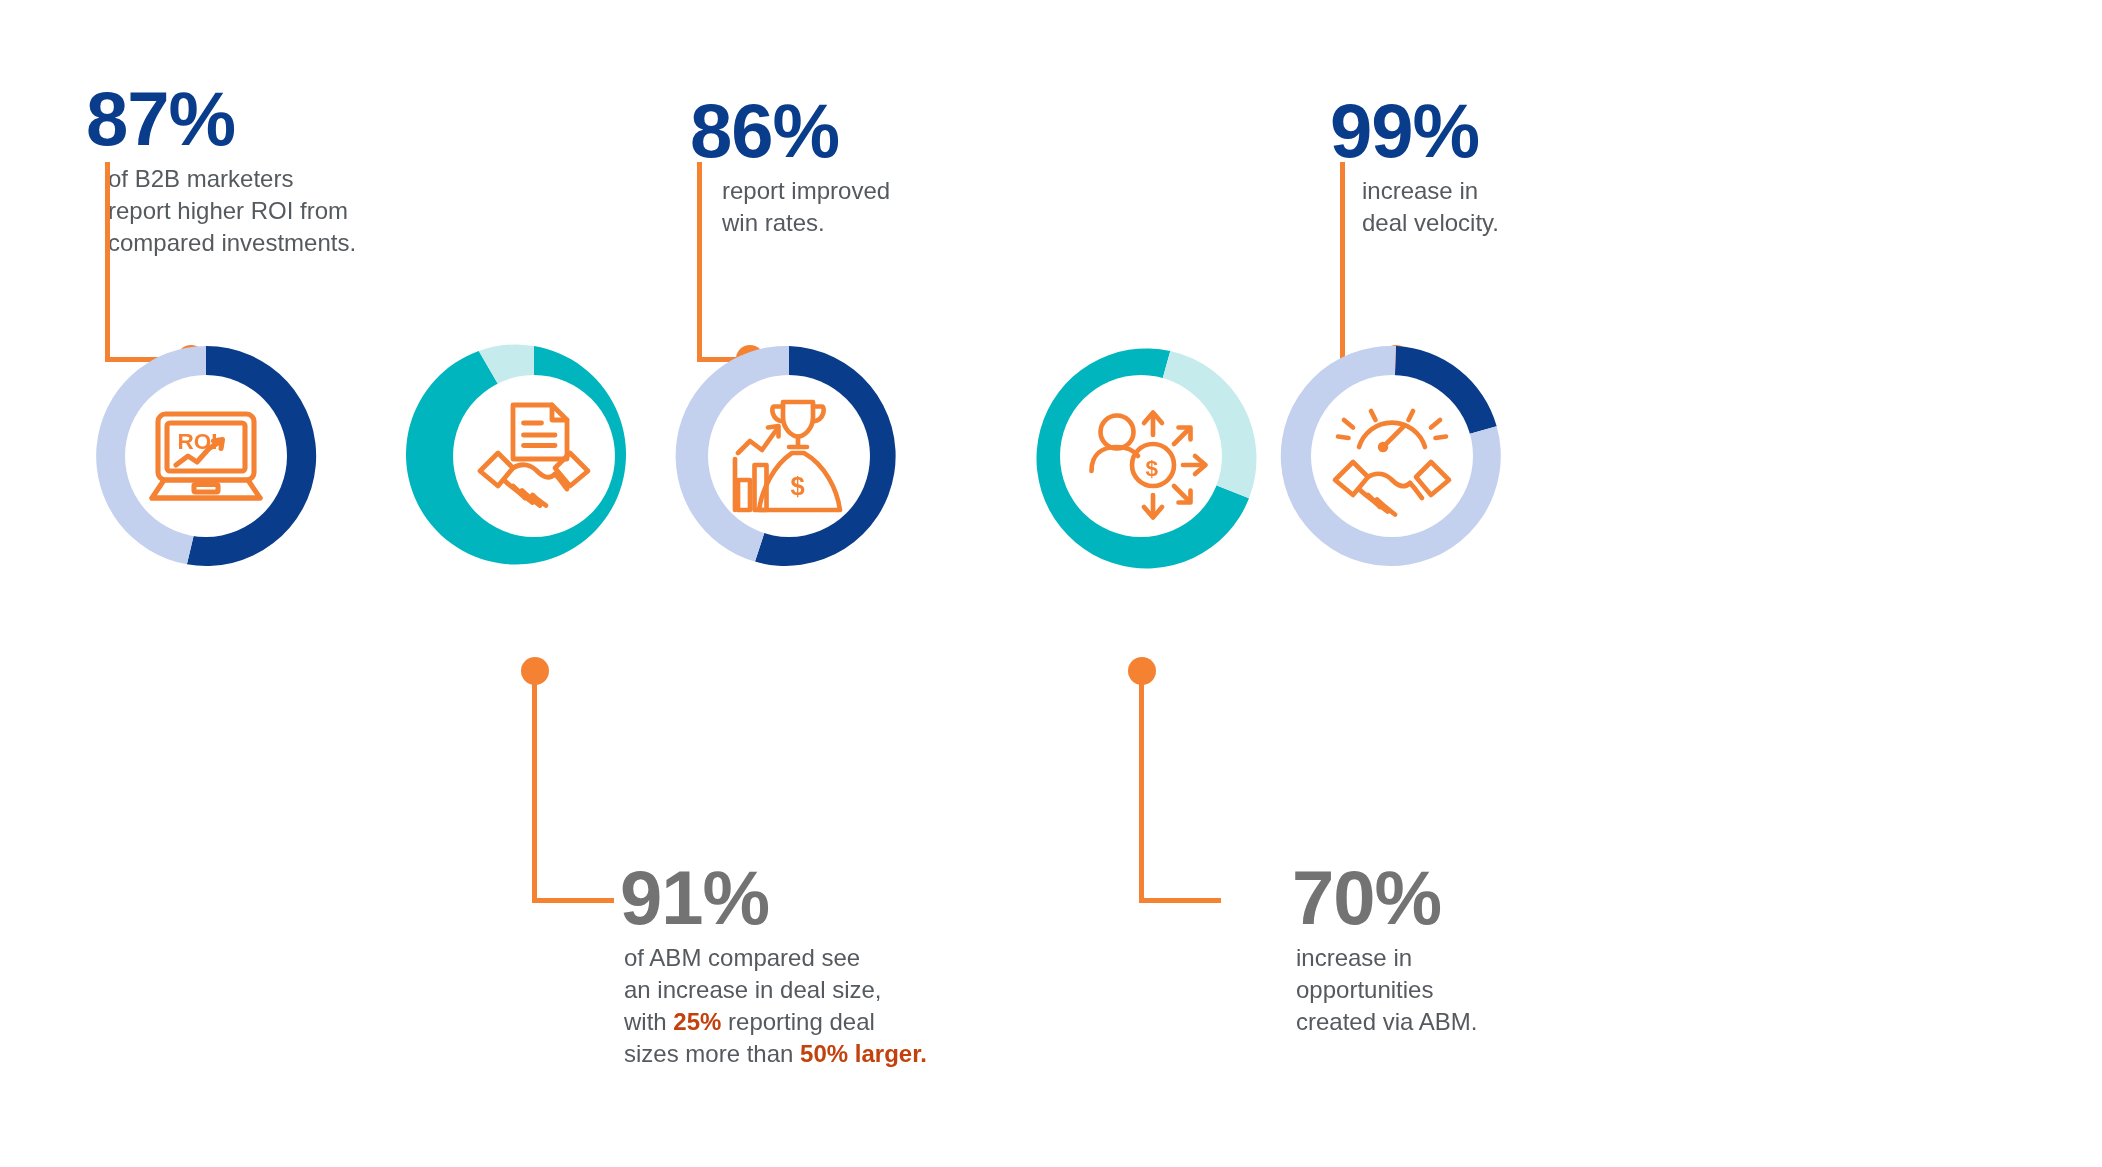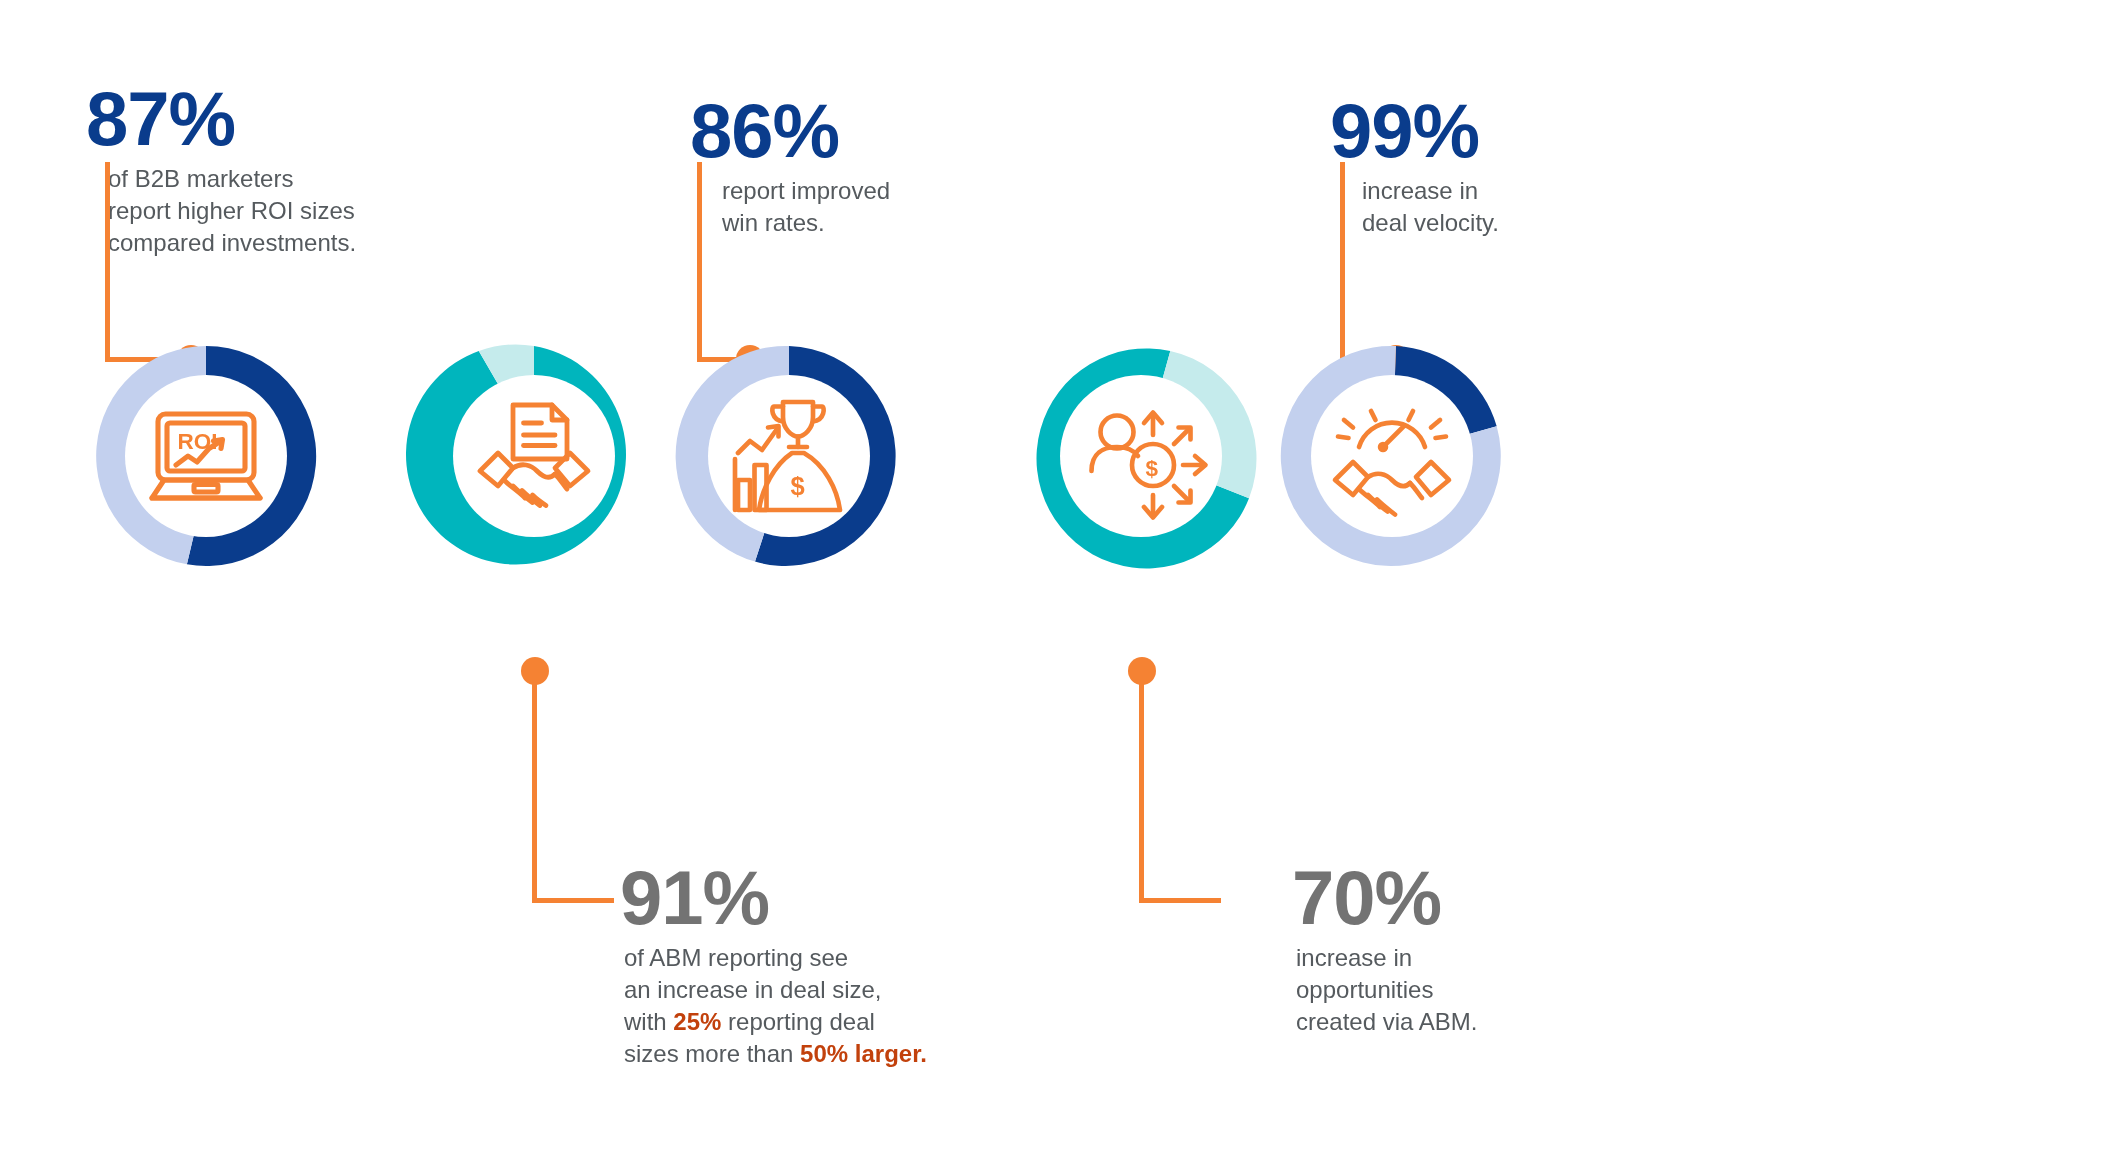--- a/index.html
+++ b/index.html
@@ -60,21 +60,21 @@
 </style>
 </head>
 <body>
 
 <div id="stage">
 
   <div class="callout" style="left:86px; top:81px; width:400px;">
     <div class="stat-num navy">87%</div>
     <div class="stat-body" style="padding-left:22px;">
       <div>of B2B marketers</div>
-      <div>report higher ROI sizes</div>
+      <div>report higher ROI from</div>
       <div>compared investments.</div>
     </div>
   </div>
   <div class="conn conn-v" style="left:105px; top:162px; height:197px;"></div>
   <div class="conn conn-h" style="left:105px; top:357px; width:85px;"></div>
   <div class="conn-dot" style="left:177px; top:345px;"></div>
 
   <div class="donut" style="left:70px; top:320px; width:272px; height:272px;">
     <svg viewBox="0 0 272 272" width="272" height="272" aria-hidden="true">
 
@@ -97,21 +97,21 @@
     </div>
   </div>
 
   <div class="conn-dot" style="left:521px; top:657px;"></div>
   <div class="conn conn-v" style="left:532px; top:671px; height:230px;"></div>
   <div class="conn conn-h" style="left:532px; top:898px; width:82px;"></div>
 
   <div class="callout" style="left:620px; top:860px; width:470px;">
     <div class="stat-num teal">91%</div>
     <div class="stat-body" style="padding-left:4px;">
-      <div>of ABM reporting see</div>
+      <div>of ABM compared see</div>
       <div>an increase in deal size,</div>
       <div>
         <span>with </span><span class="hl-teal">25%</span><span> reporting deal</span>
       </div>
       <div>
         <span>sizes more than </span><span class="hl-teal">50% larger.</span>
       </div>
     </div>
   </div>
 

